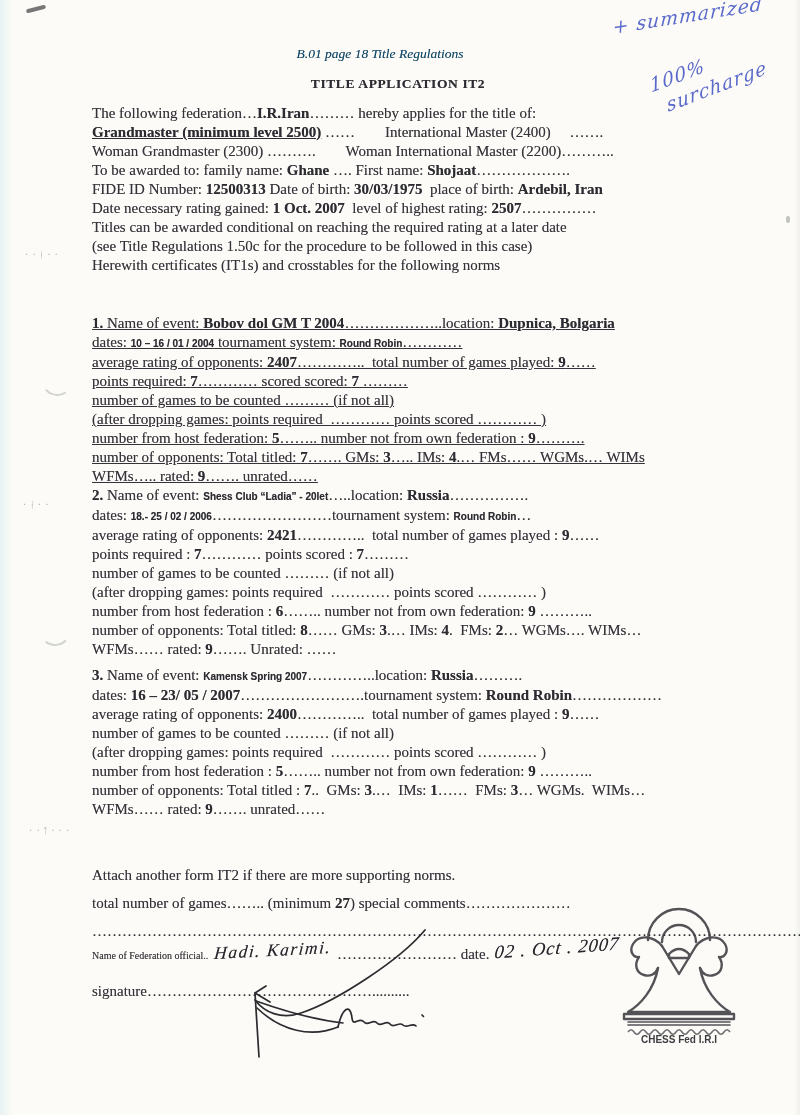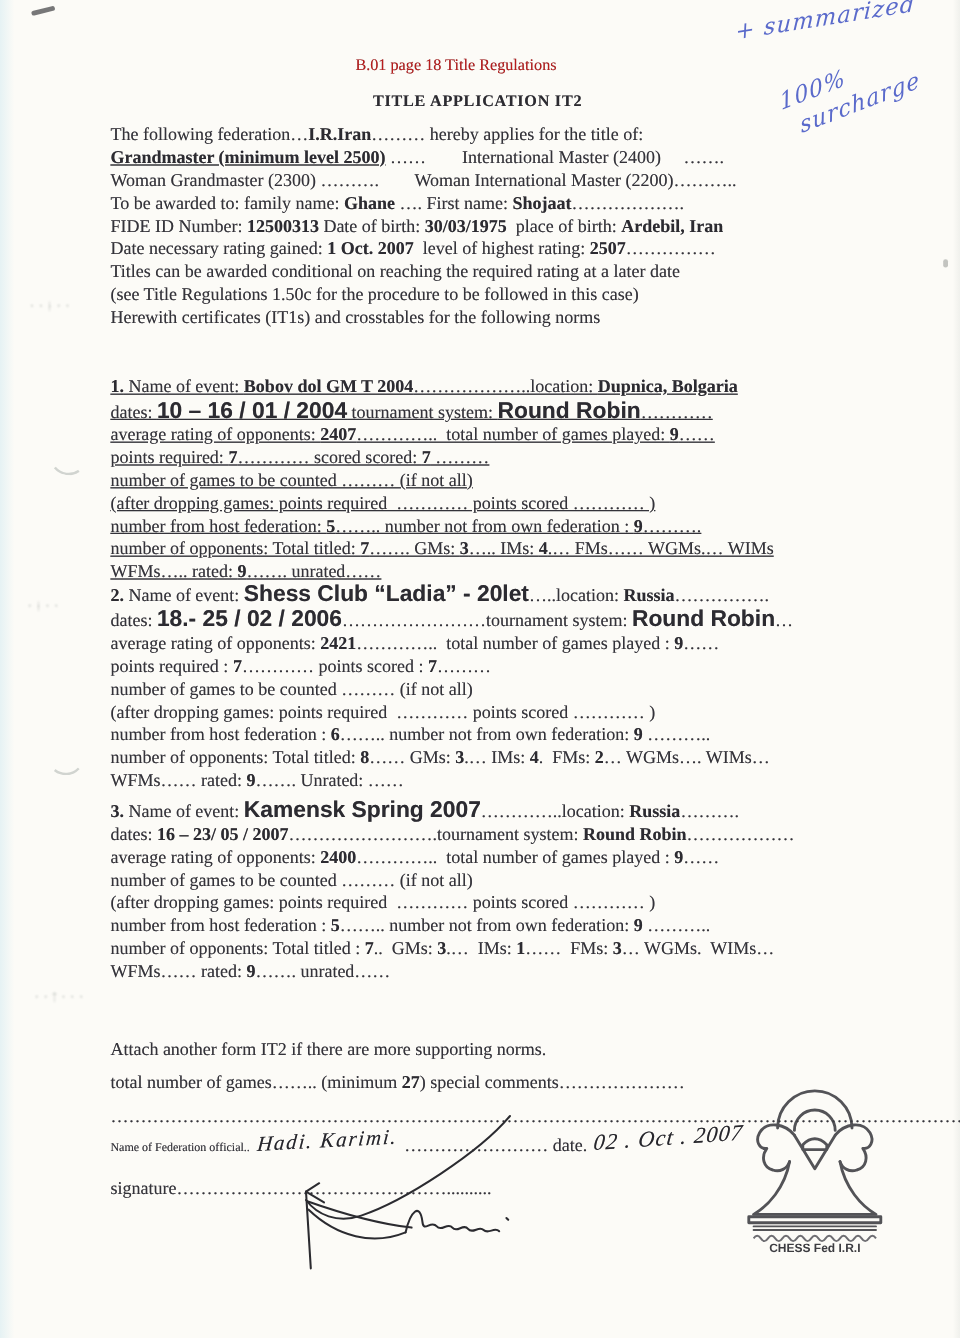--- a/index.html
+++ b/index.html
@@ -7,25 +7,25 @@
         font-family:"Liberation Serif","DejaVu Serif",serif;color:#34333a;}
   .edge-tint{position:absolute;left:0;top:0;width:12px;height:100%;
         background:linear-gradient(90deg,#dceef2,rgba(255,255,255,0));opacity:.7;}
   .edge-right{position:absolute;right:0;top:0;width:6px;height:100%;
         background:linear-gradient(270deg,#e4e6e2,rgba(255,255,255,0));opacity:.5;}
 
   .doc-text{font-size:15px;line-height:19px;text-shadow:0 0 .5px rgba(52,51,58,.5);}
   .line{white-space:pre-wrap;}
   .seg-r{font-weight:400;}
   .seg-b{font-weight:700;color:#2c2b31;}
-  .seg-s{font-weight:700;color:#2c2b31;font-family:"Liberation Sans","DejaVu Sans",sans-serif;font-size:19px;text-align:right;}
+  .seg-s{font-weight:700;color:#2c2b31;font-family:"Liberation Sans","DejaVu Sans",sans-serif;font-size:10px;text-align:right;}
   .seg-u{font-weight:700;color:#2c2b31;text-decoration:underline;}
 
   .reg-heading{position:absolute;top:46px;left:0;width:760px;text-align:center;
-        font-size:13.5px;color:#b91c1c;text-shadow:0 0 .5px rgba(52,51,58,.5);}
+        font-style:italic;font-size:13.5px;color:#0c4a6e;text-shadow:0 0 .5px rgba(52,51,58,.5);}
   .form-title{position:absolute;top:76px;left:0;width:796px;text-align:center;
         font-weight:700;font-size:13.5px;letter-spacing:.6px;color:#2c2b31;text-shadow:0 0 .5px rgba(52,51,58,.5);}
 
   .intro{position:absolute;top:104px;left:92px;width:680px;}
   .event{position:absolute;left:92px;width:690px;}
   #event-1{top:314px;text-decoration:underline;}
   #event-2{top:486px;}
   #event-3{top:666px;}
 
   .footer{position:absolute;top:866px;left:92px;width:660px;}

